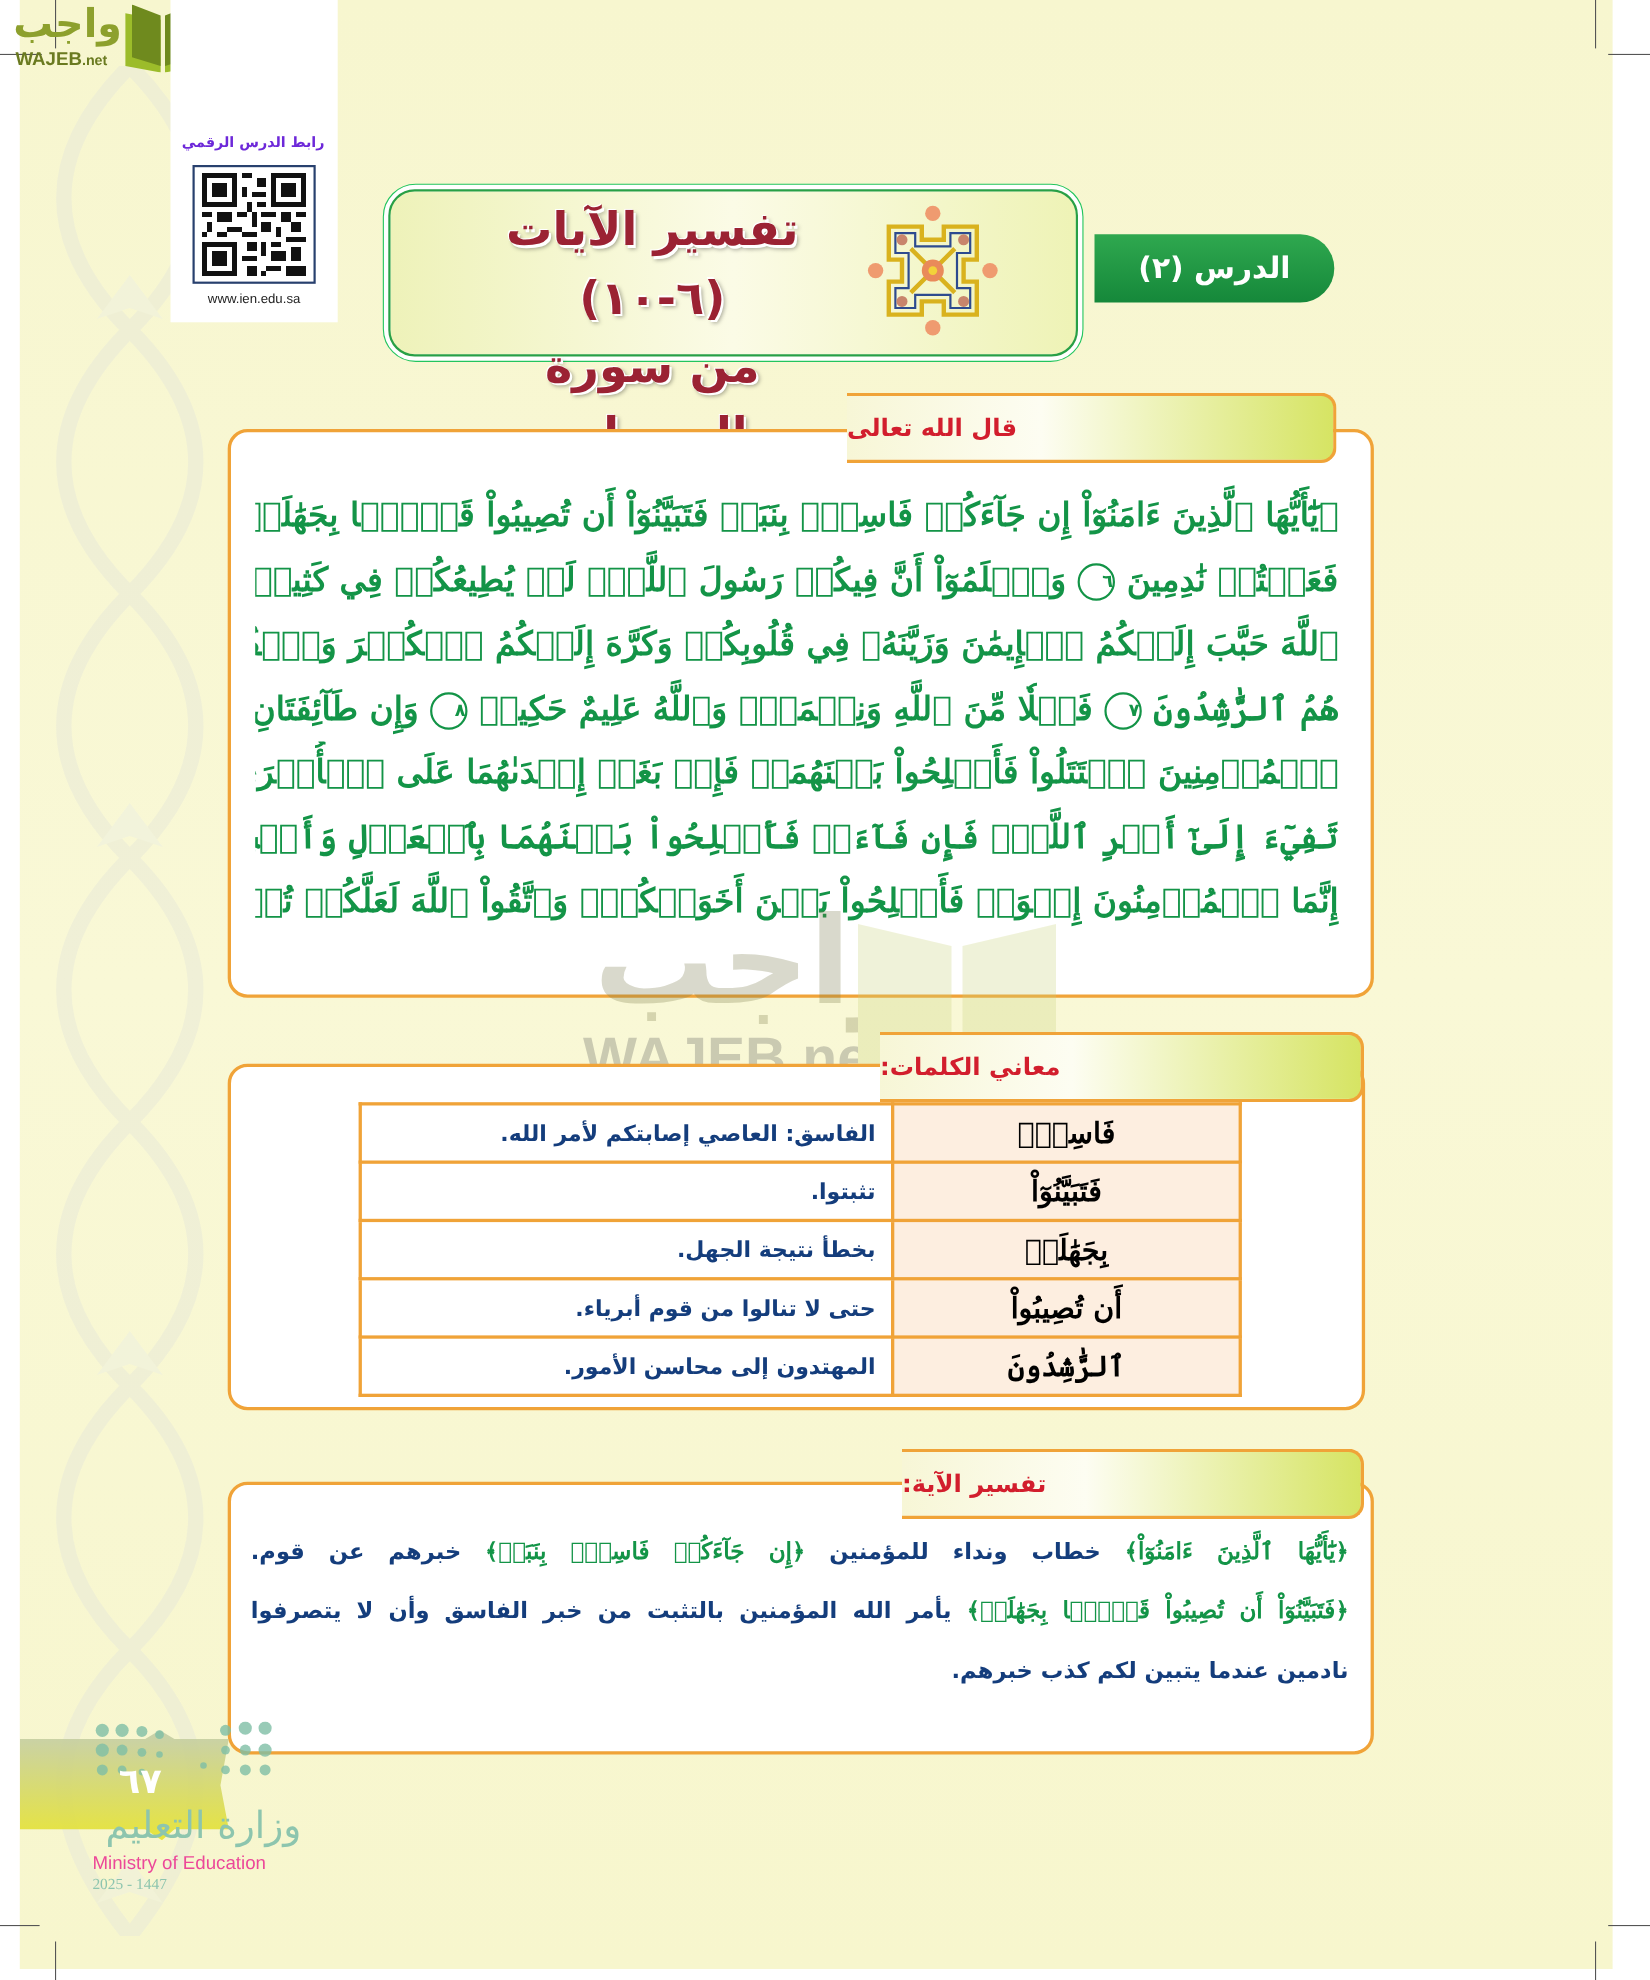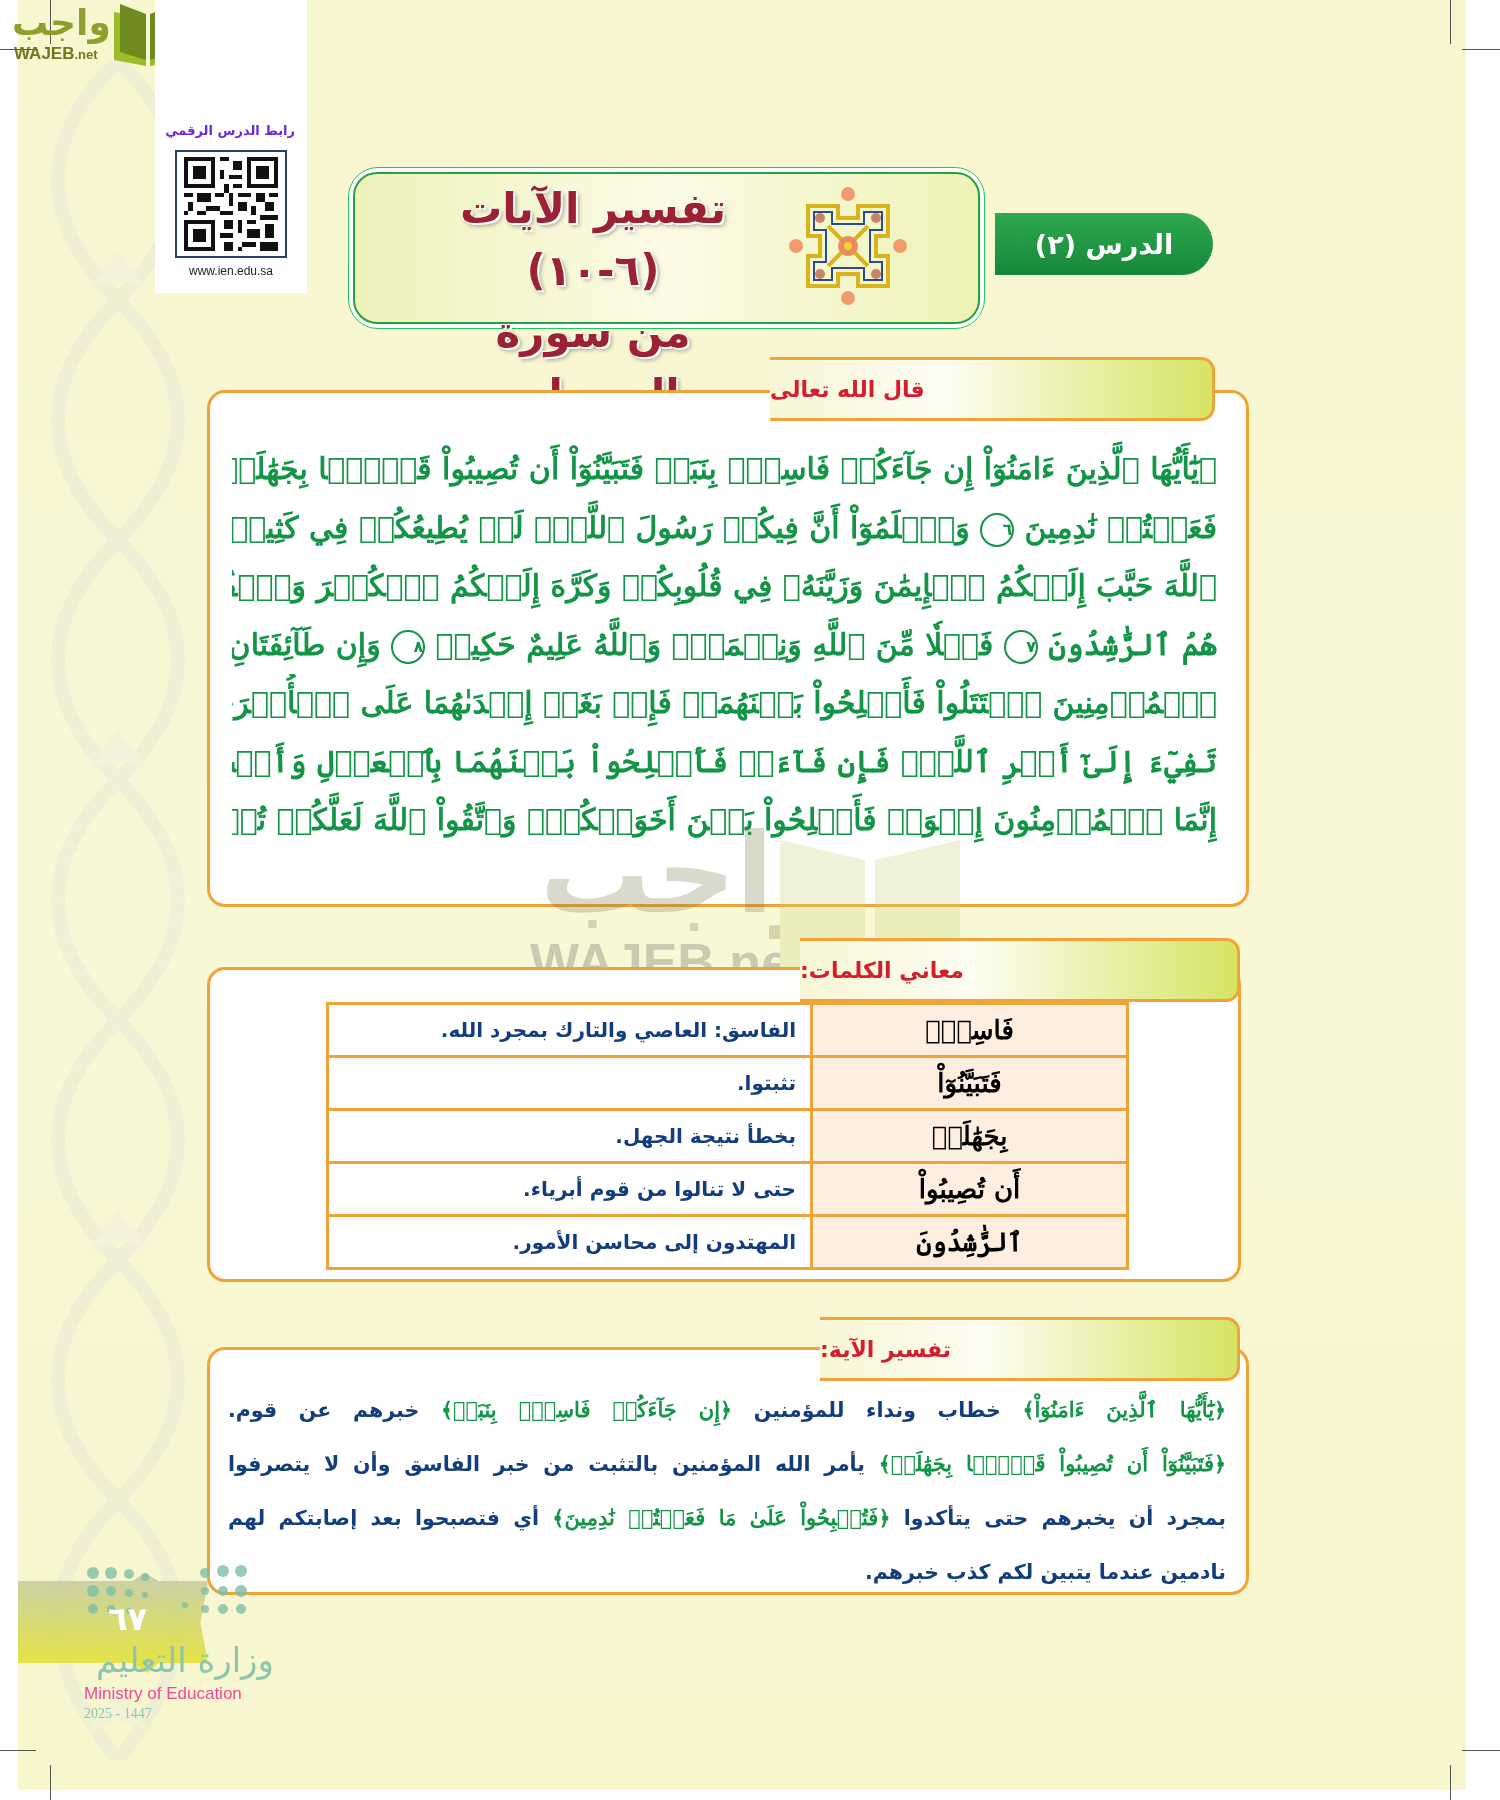--- a/index.html
+++ b/index.html
@@ -245,21 +245,21 @@
   </svg>
 </div>
 
 <div class="section-box" style="left:207px;top:967px;width:1034px;height:315px;"></div>
 <div class="tab" style="left:800px;top:938px;width:440px;">معاني الكلمات:</div>
 
 <table class="meanings-table">
   <tbody>
     <tr>
       <td class="word">فَاسِقُۢ</td>
-      <td class="meaning">الفاسق: العاصي والتارك بمجرد الله.</td>
+      <td class="meaning">الفاسق: العاصي إصابتكم لأمر الله.</td>
     </tr>
     <tr>
       <td class="word">فَتَبَيَّنُوٓاْ</td>
       <td class="meaning">تثبتوا.</td>
     </tr>
     <tr>
       <td class="word">بِجَهَٰلَةٖ</td>
       <td class="meaning">بخطأ نتيجة الجهل.</td>
     </tr>
     <tr>
@@ -279,25 +279,20 @@
 <div class="explanation">
   <span class="exp-line">
     <span class="bracket">﴿</span><span class="quran-inline">يَٰٓأَيُّهَا ٱلَّذِينَ ءَامَنُوٓاْ</span><span class="bracket">﴾</span>
     <span>خطاب ونداء للمؤمنين</span>
     <span class="bracket">﴿</span><span class="quran-inline">إِن جَآءَكُمۡ فَاسِقُۢ بِنَبَإٖ</span><span class="bracket">﴾</span>
     <span>خبرهم عن قوم.</span>
   </span>
   <span class="exp-line">
     <span class="bracket">﴿</span><span class="quran-inline">فَتَبَيَّنُوٓاْ أَن تُصِيبُواْ قَوۡمَۢا بِجَهَٰلَةٖ</span><span class="bracket">﴾</span>
     <span>يأمر الله المؤمنين بالتثبت من خبر الفاسق وأن لا يتصرفوا</span>
-  </span>
-  <span class="exp-line">
-    <span>بمجرد أن يخبرهم حتى يتأكدوا</span>
-    <span class="bracket">﴿</span><span class="quran-inline">فَتُصۡبِحُواْ عَلَىٰ مَا فَعَلۡتُمۡ نَٰدِمِينَ</span><span class="bracket">﴾</span>
-    <span>أي فتصبحوا بعد إصابتكم لهم</span>
   </span>
   <span class="exp-line last">
     <span>نادمين عندما يتبين لكم كذب خبرهم.</span>
   </span>
 </div>
 
 <div class="page-shape"></div>
 <svg class="moe-dots" viewBox="0 0 180 60">
   <g fill="#7fbfa6" opacity="0.8">
     <circle cx="8" cy="8" r="6"></circle>

